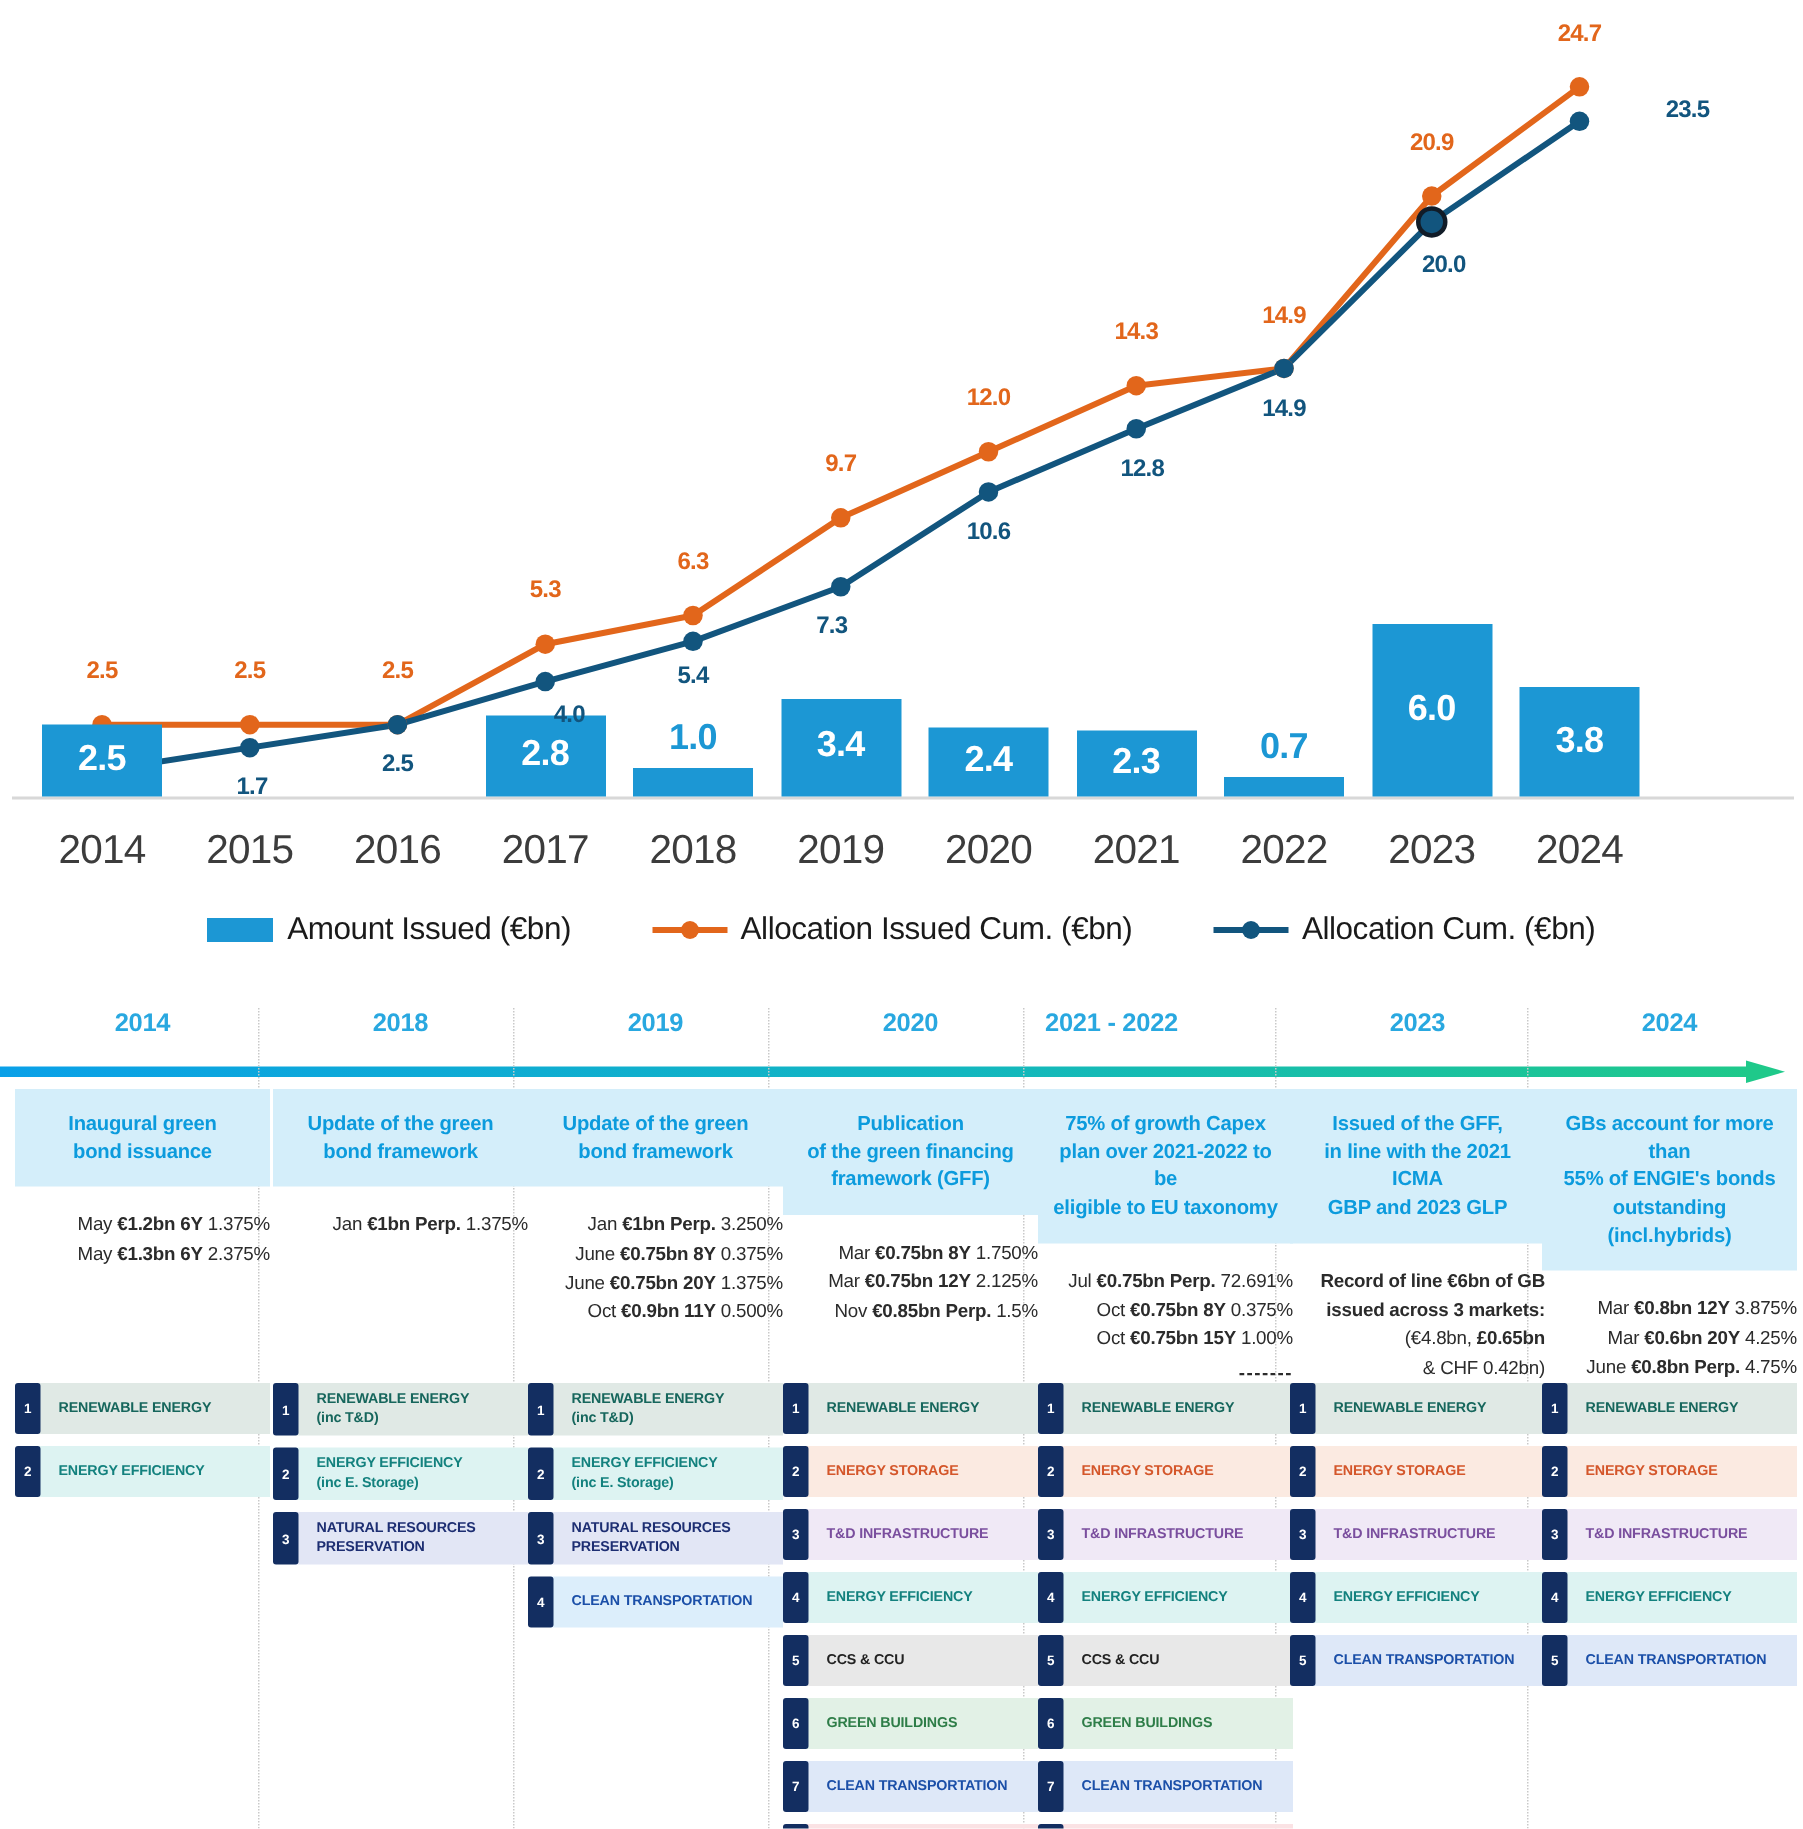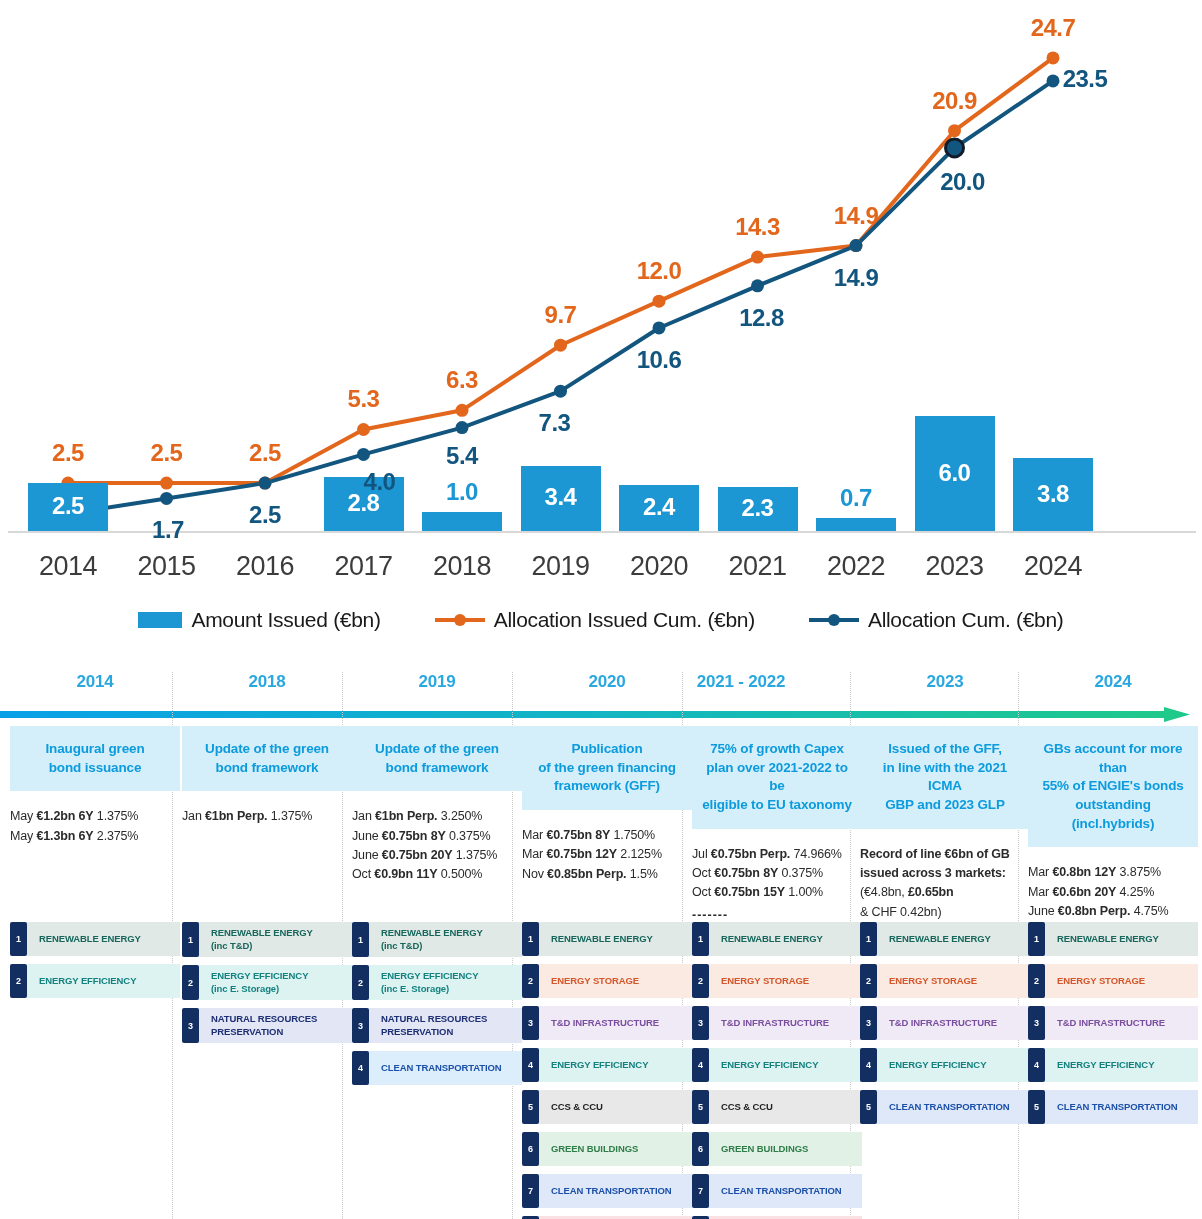--- a/index.html
+++ b/index.html
@@ -32,21 +32,21 @@
     text-align: center;
     font-size: 24px;
     font-weight: bold;
     letter-spacing: -0.5px;
   }
   .bar-val.inside { color: #ffffff; }
   .bar-val.outside { color: #1C97D4; }
   .pt-val {
     position: absolute;
     text-align: center;
-    font-size: 24px;
+    font-size: 16px;
     font-weight: bold;
     letter-spacing: -0.5px;
     white-space: nowrap;
   }
   .pt-val.orange { color: #E2661B; }
   .pt-val.navy { color: #12557E; }
 
   
   #legend {
     position: absolute;
@@ -100,21 +100,21 @@
     color: #0C9BDD;
     font-size: 13.5px;
     font-weight: bold;
     line-height: 1.38;
     text-align: center;
     padding: 14px 6px;
     letter-spacing: -0.15px;
   }
   .tl-issues {
     margin-top: 16px;
-    text-align: left;
+    text-align: right;
     font-size: 12.5px;
     line-height: 1.55;
     color: #2b2b2b;
     letter-spacing: -0.15px;
   }
   .tl-issues .b { font-weight: bold; }
   .tl-issues .sep-dots { letter-spacing: 1px; font-weight: bold; color: #2b2b2b; }
   .tl-tags { position: absolute; left: 0; width: 100%; }
   .tag-row {
     position: relative;
@@ -215,21 +215,21 @@
         <div class="pt-val navy" style="left: -69px; top: 497.762px; width: 90px;">0.9</div>
         <div class="pt-val navy" style="left: 123px; top: 516.438px; width: 90px;">1.7</div>
         <div class="pt-val navy" style="left: 220px; top: 501.115px; width: 90px;">2.5</div>
         <div class="pt-val navy" style="left: 334.5px; top: 468.385px; width: 90px;">4.0</div>
         <div class="pt-val navy" style="left: 417px; top: 441.569px; width: 90px;">5.4</div>
         <div class="pt-val navy" style="left: 509.5px; top: 409.177px; width: 90px;">7.3</div>
         <div class="pt-val navy" style="left: 614px; top: 345.969px; width: 90px;">10.6</div>
         <div class="pt-val navy" style="left: 716.5px; top: 303.831px; width: 90px;">12.8</div>
         <div class="pt-val navy" style="left: 811px; top: 263.608px; width: 90px;">14.9</div>
         <div class="pt-val navy" style="left: 917.5px; top: 167.923px; width: 90px;">20.0</div>
-        <div class="pt-val navy" style="left: 1040px; top: 64.8846px; width: 90px;">23.5</div>
+        <div class="pt-val navy" style="left: 1080px; top: 64.8846px; width: 90px;">23.5</div>
       </div>
     <div id="chart-axis">
         <div class="axis-label" style="left: 13px; top: 551px; width: 110px;">2014</div>
         <div class="axis-label" style="left: 111.5px; top: 551px; width: 110px;">2015</div>
         <div class="axis-label" style="left: 210px; top: 551px; width: 110px;">2016</div>
         <div class="axis-label" style="left: 308.5px; top: 551px; width: 110px;">2017</div>
         <div class="axis-label" style="left: 407px; top: 551px; width: 110px;">2018</div>
         <div class="axis-label" style="left: 505.5px; top: 551px; width: 110px;">2019</div>
         <div class="axis-label" style="left: 604px; top: 551px; width: 110px;">2020</div>
         <div class="axis-label" style="left: 702.5px; top: 551px; width: 110px;">2021</div>
@@ -479,21 +479,21 @@
             </div>
           </div>
         </div>
         <div class="tl-col" style="left: 692px; width: 170px;">
           <div class="tl-head">
             <div>75% of growth Capex</div>
             <div>plan over 2021-2022 to be</div>
             <div>eligible to EU taxonomy</div>
           </div>
           <div class="tl-issues">
-            <div><span class="pre">Jul </span><span class="b">€0.75bn Perp.</span><span class="post"> 74.966%</span></div>
+            <div><span class="pre">Jul </span><span class="b">€0.75bn Perp.</span><span class="post"> 72.691%</span></div>
             <div><span class="pre">Oct </span><span class="b">€0.75bn 8Y</span><span class="post"> 0.375%</span></div>
             <div><span class="pre">Oct </span><span class="b">€0.75bn 15Y</span><span class="post"> 1.00%</span></div>
             <div class="sep-dots" style="margin: 3px 0px;">‑‑‑‑‑‑‑</div>
             <div><span class="pre">Sep </span><span class="b">€0.65bn 7Y</span><span class="post"> 3.5%</span></div>
           </div>
           <div class="tl-tags" style="top: 196px;">
             <div class="tag-row">
               <div class="tag-num">1</div>
               <div class="tag-body" style="background: rgb(224, 233, 229); color: rgb(22, 102, 92);">
                 <div>

